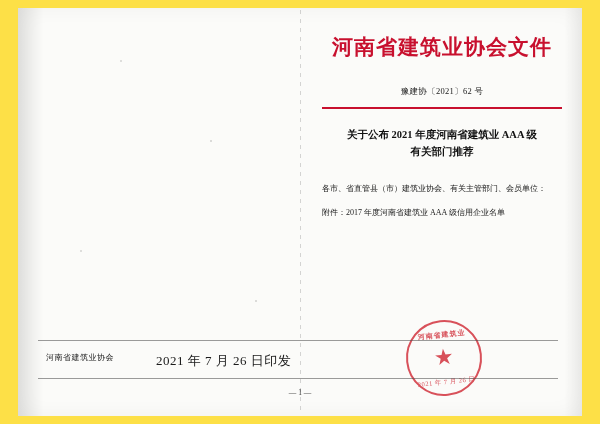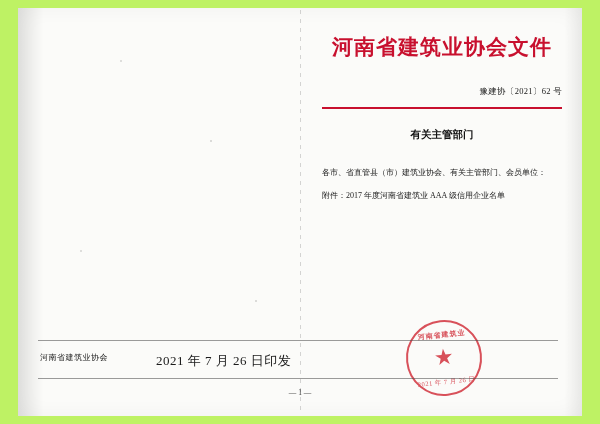--- a/index.html
+++ b/index.html
@@ -10,21 +10,21 @@
   body {
     width: 600px;
     height: 424px;
     font-family: "Liberation Serif", "DejaVu Serif", serif;
     overflow: hidden;
   }
   #page {
     position: relative;
     width: 600px;
     height: 424px;
-    background: #bef264;
+    background: #fde047;
   }
   
   .paper {
     position: absolute;
     left: 18px;
     top: 8px;
     width: 564px;
     height: 408px;
     background: #fbfbf9;
     box-shadow: inset 0 0 22px rgba(0,0,0,0.045);
@@ -78,21 +78,21 @@
     font-weight: bold;
     font-size: 21px;
     letter-spacing: 1px;
     text-align: center;
     line-height: 1.25;
     white-space: nowrap;
   }
 
   .doc-number {
     margin-top: 26px;
-    text-align: right;
+    text-align: center;
     font-size: 8.5px;
     color: #1a1a1a;
     letter-spacing: 0.3px;
   }
 
   .red-rule {
     margin-top: 9px;
     height: 1.6px;
     background: #c8102e;
     width: 100%;
@@ -192,21 +192,21 @@
     position: absolute;
     left: 38px;
     top: 378px;
     width: 520px;
     height: 1px;
     background: #4a4a4a;
     opacity: 0.55;
   }
   .footer-left {
     position: absolute;
-    left: 40px;
+    left: 46px;
     top: 352px;
     font-size: 8px;
     color: #1b1b1b;
     letter-spacing: 0.5px;
     text-align: center;
   }
   .footer-mid {
     position: absolute;
     left: 156px;
     top: 352px;
@@ -247,21 +247,22 @@
 
   <div class="doc">
 
     <div class="doc-title">河南省建筑业协会文件</div>
 
     <div class="doc-number">豫建协〔2021〕62 号</div>
 
     <div class="red-rule"></div>
 
     <div class="subject">
-      <span class="line2">有关主管部门</span>
+      <span>关于公布 2021 年度河南省建筑业 AAA 级</span>
+      <span class="line2">有关部门推荐</span>
     </div>
 
     <div class="body">
       <p>各市、省直管县（市）建筑业协会、有关主管部门、会员单位：</p>
     </div>
 
     <div class="attach">附件：2017 年度河南省建筑业 AAA 级信用企业名单</div>
   </div>
 
   <div class="seal">

